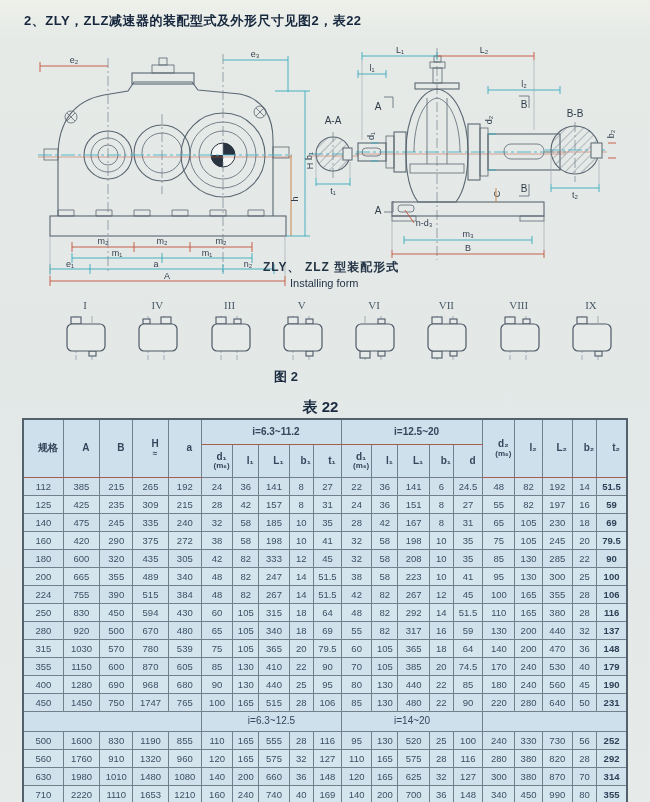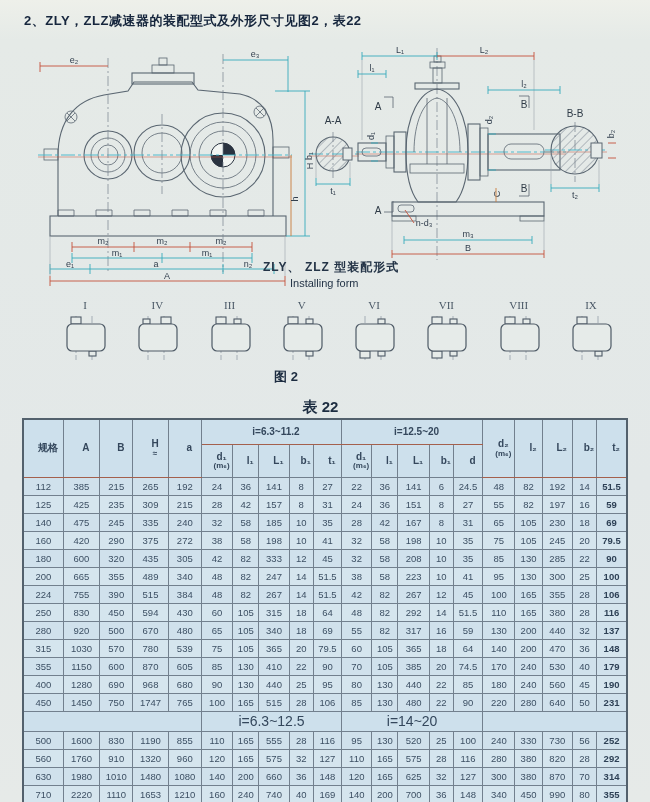--- a/index.html
+++ b/index.html
@@ -37,21 +37,21 @@
   table{border-collapse:collapse;width:606px;table-layout:fixed;font-size:9.5px;color:#3c4f63;border:2px solid #53616d;}
   th,td{border:1px solid #72808e;text-align:center;padding:0;height:17px;line-height:1.05;overflow:hidden;}
   thead th{font-weight:bold;font-size:10px;color:#34475c;background:#cde0ec;padding-left:9px;}
   thead tr:first-child th{height:24px;border-bottom-color:#a4604d;}
   thead tr:nth-child(2) th{height:32px;}
   .sub{font-size:8px;display:block;}
   tbody td{background:#d0e1ec;}
   tbody tr:nth-child(even) td{background:#d5e5ee;}
   tbody tr:nth-child(3n) td{border-top-color:#a4604d;}
   td:last-child{color:#2e4156;font-weight:bold;}
-  .mid td{height:19px;font-size:14px;background:#cde0ec;color:#34475c;font-weight:normal;}
+  .mid td{height:19px;font-size:10px;background:#cde0ec;color:#34475c;font-weight:normal;}
 </style>
 </head>
 <body>
 
 <div class="page">
 
   <div class="title">2、ZLY，ZLZ减速器的装配型式及外形尺寸见图2，表22</div>
 
   <svg class="drawing" style="position:absolute;left:22px;top:44px;" width="606" height="254" viewBox="0 0 606 254">
     <defs>

